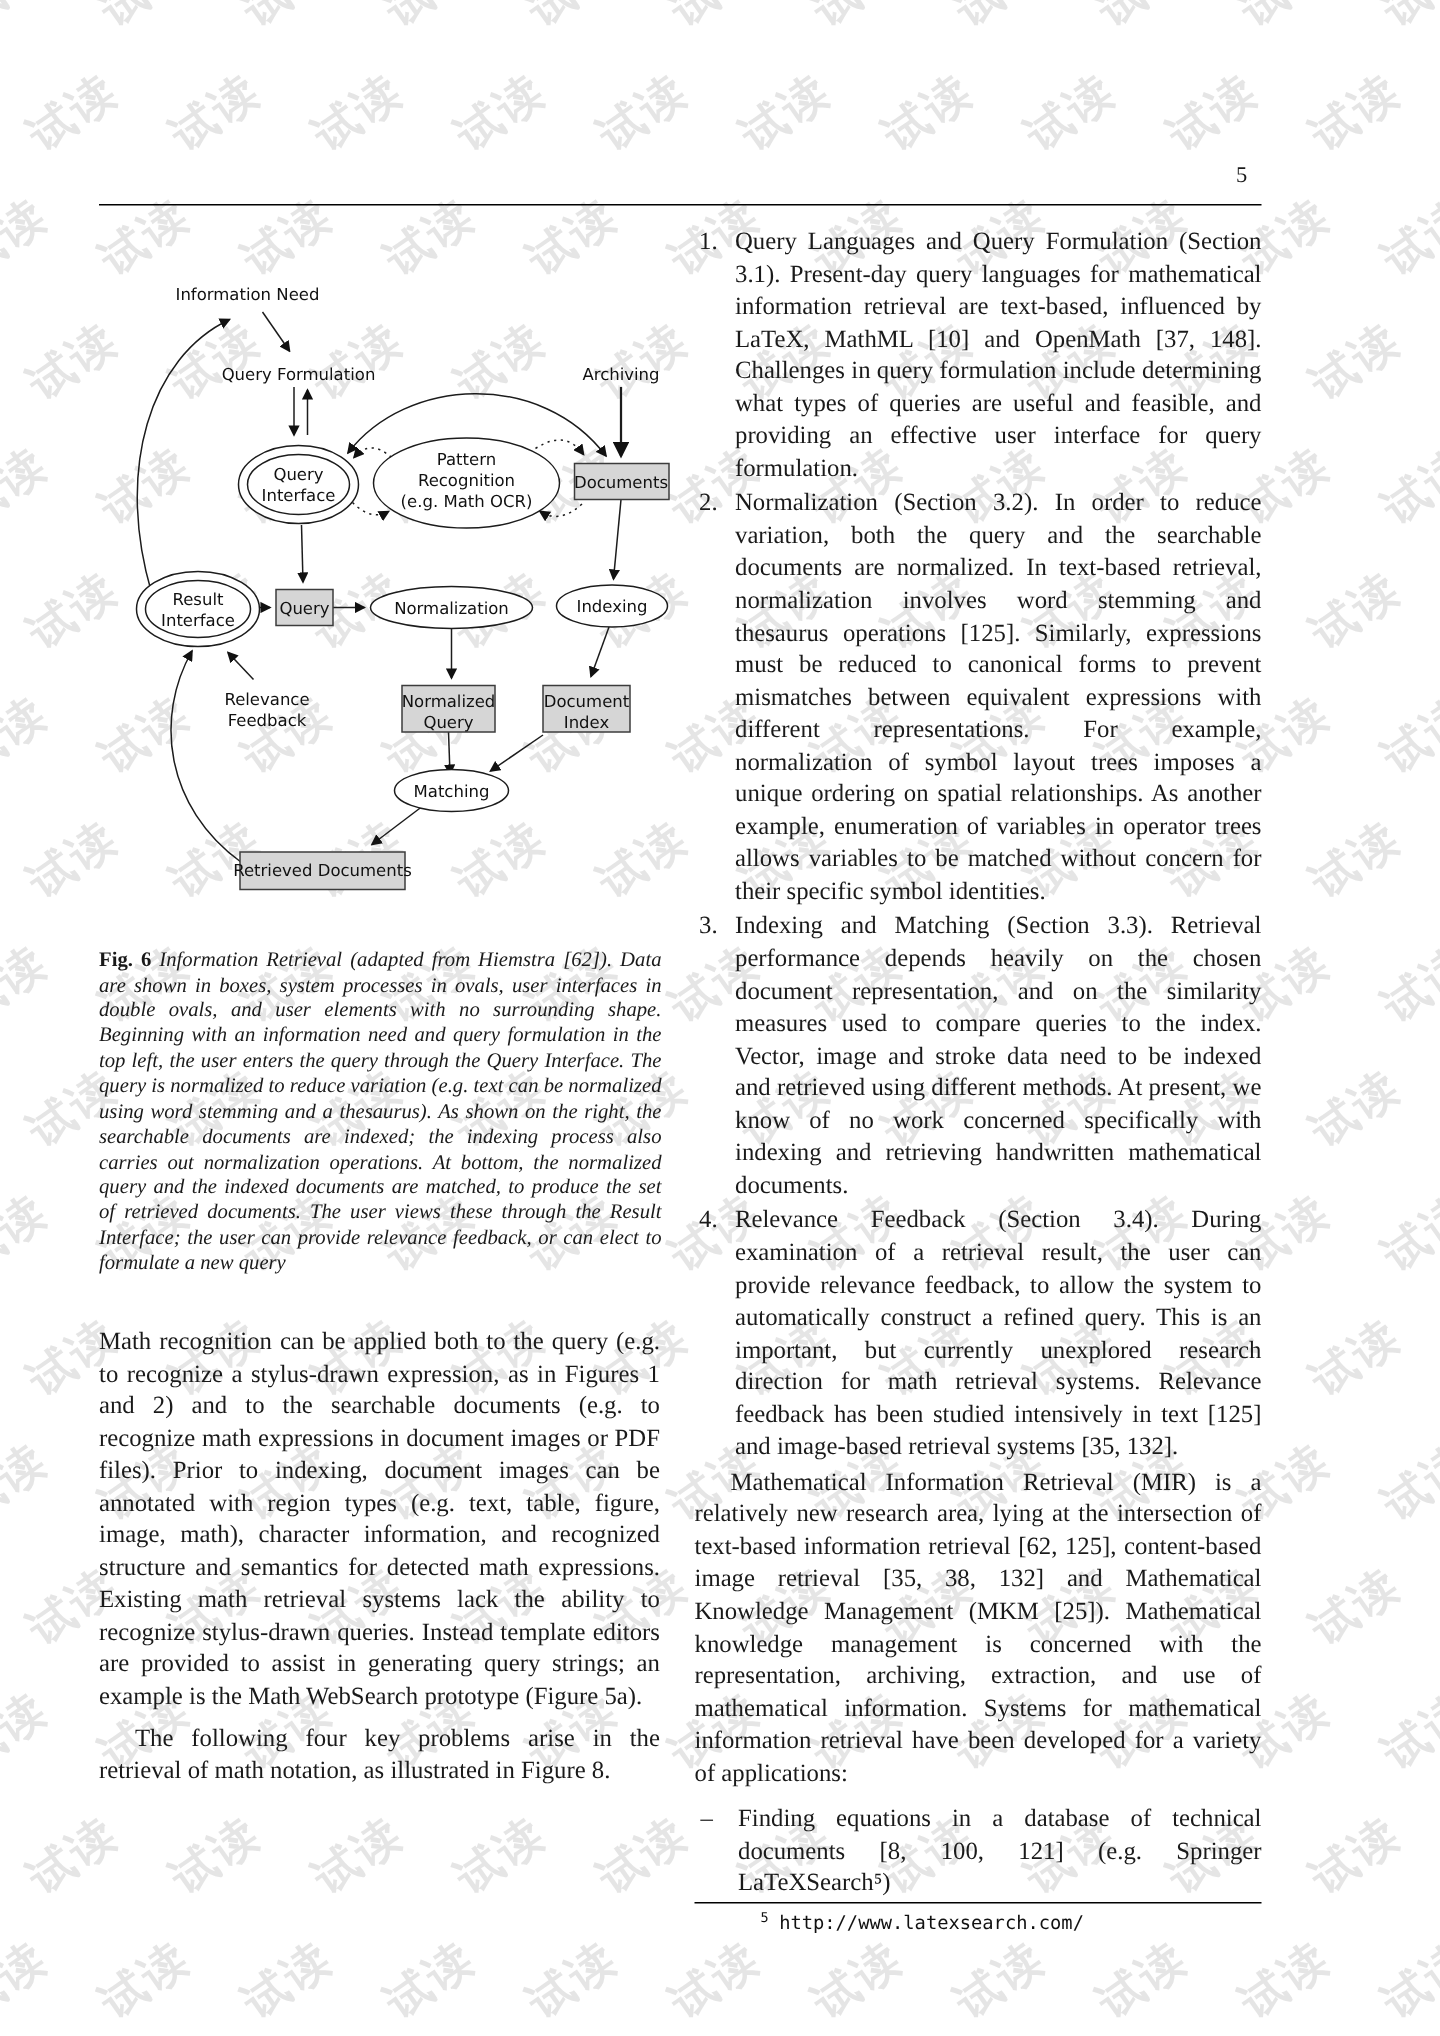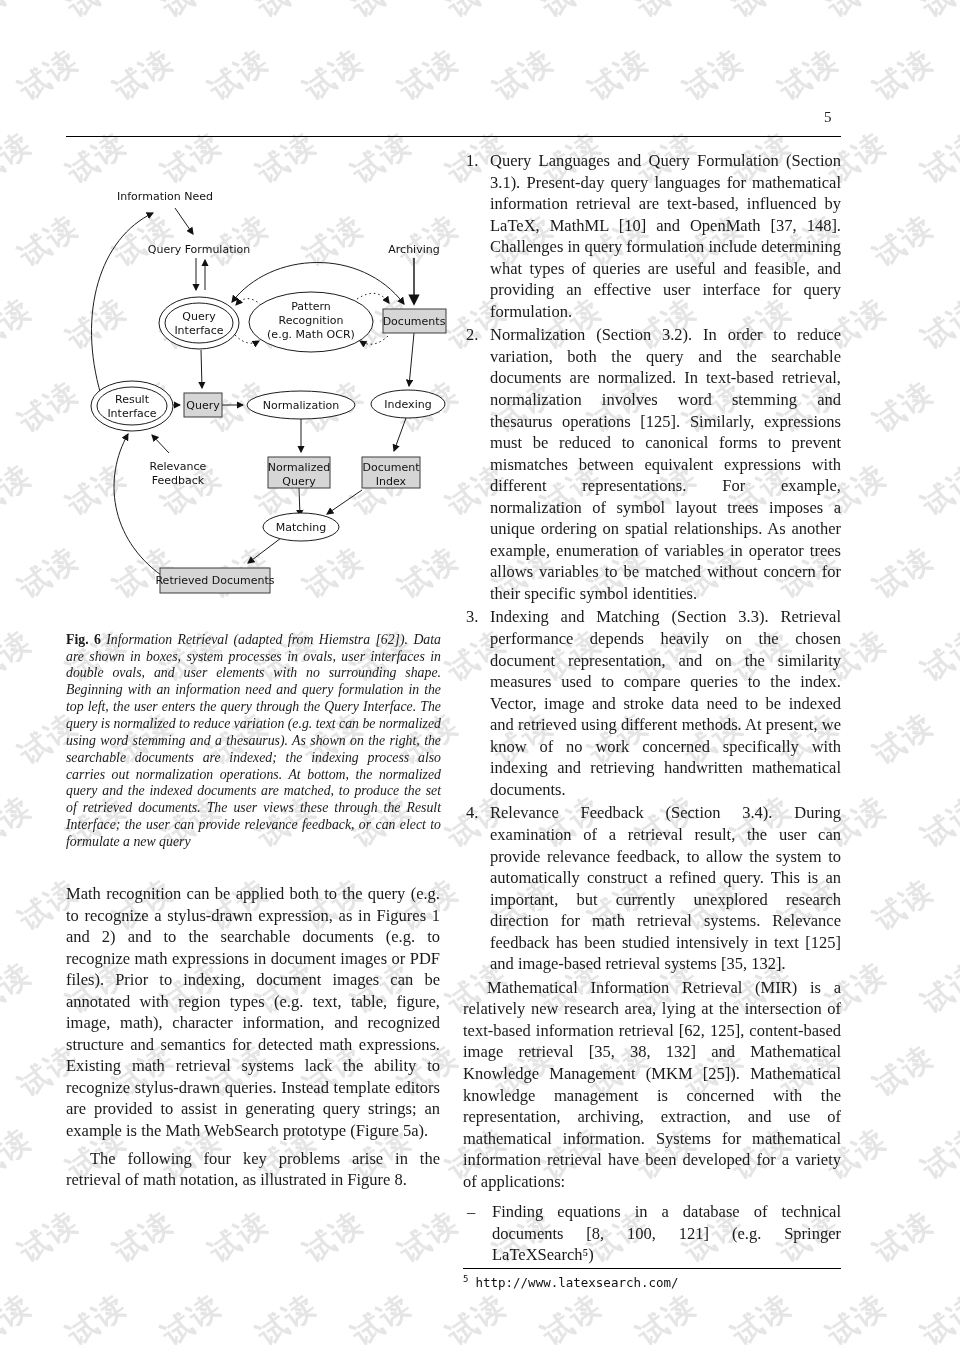--- a/index.html
+++ b/index.html
@@ -43,21 +43,21 @@
   .num-list li{position:relative;padding-left:27px;margin-bottom:2px;}
   .num-list .num{position:absolute;left:3px;top:0;}
   .ititle{}
   .p-noindent{margin-top:13px !important;}
   .p-indent{margin-top:1px !important;text-indent:24px;}
   .dash-item{position:relative;padding-left:29px;margin-top:9px;}
   .dash-item .dash{position:absolute;left:4px;top:0;}
   
   .footnote{position:absolute;left:463px;top:1268px;width:378px;}
   .footnote .fn-rule{border-top:1.3px solid #000;width:100%;margin-bottom:5px;}
-  .fn-line{font-family:"DejaVu Sans Mono",monospace;font-size:12.5px;color:#111;}
+  .fn-line{font-family:"DejaVu Sans Mono",monospace;font-size:12.5px;color:#111;margin-left:44px;}
   .fn-line sup{font-size:9px;margin-right:7px;}
   .fn-line a{color:#111;text-decoration:none;}
 </style>
 </head>
 <body>
 
 <div class="page">
 
   <div class="wm-layer">
       <span class="wm" style="left: -30px; top: -28px;">试读</span>

